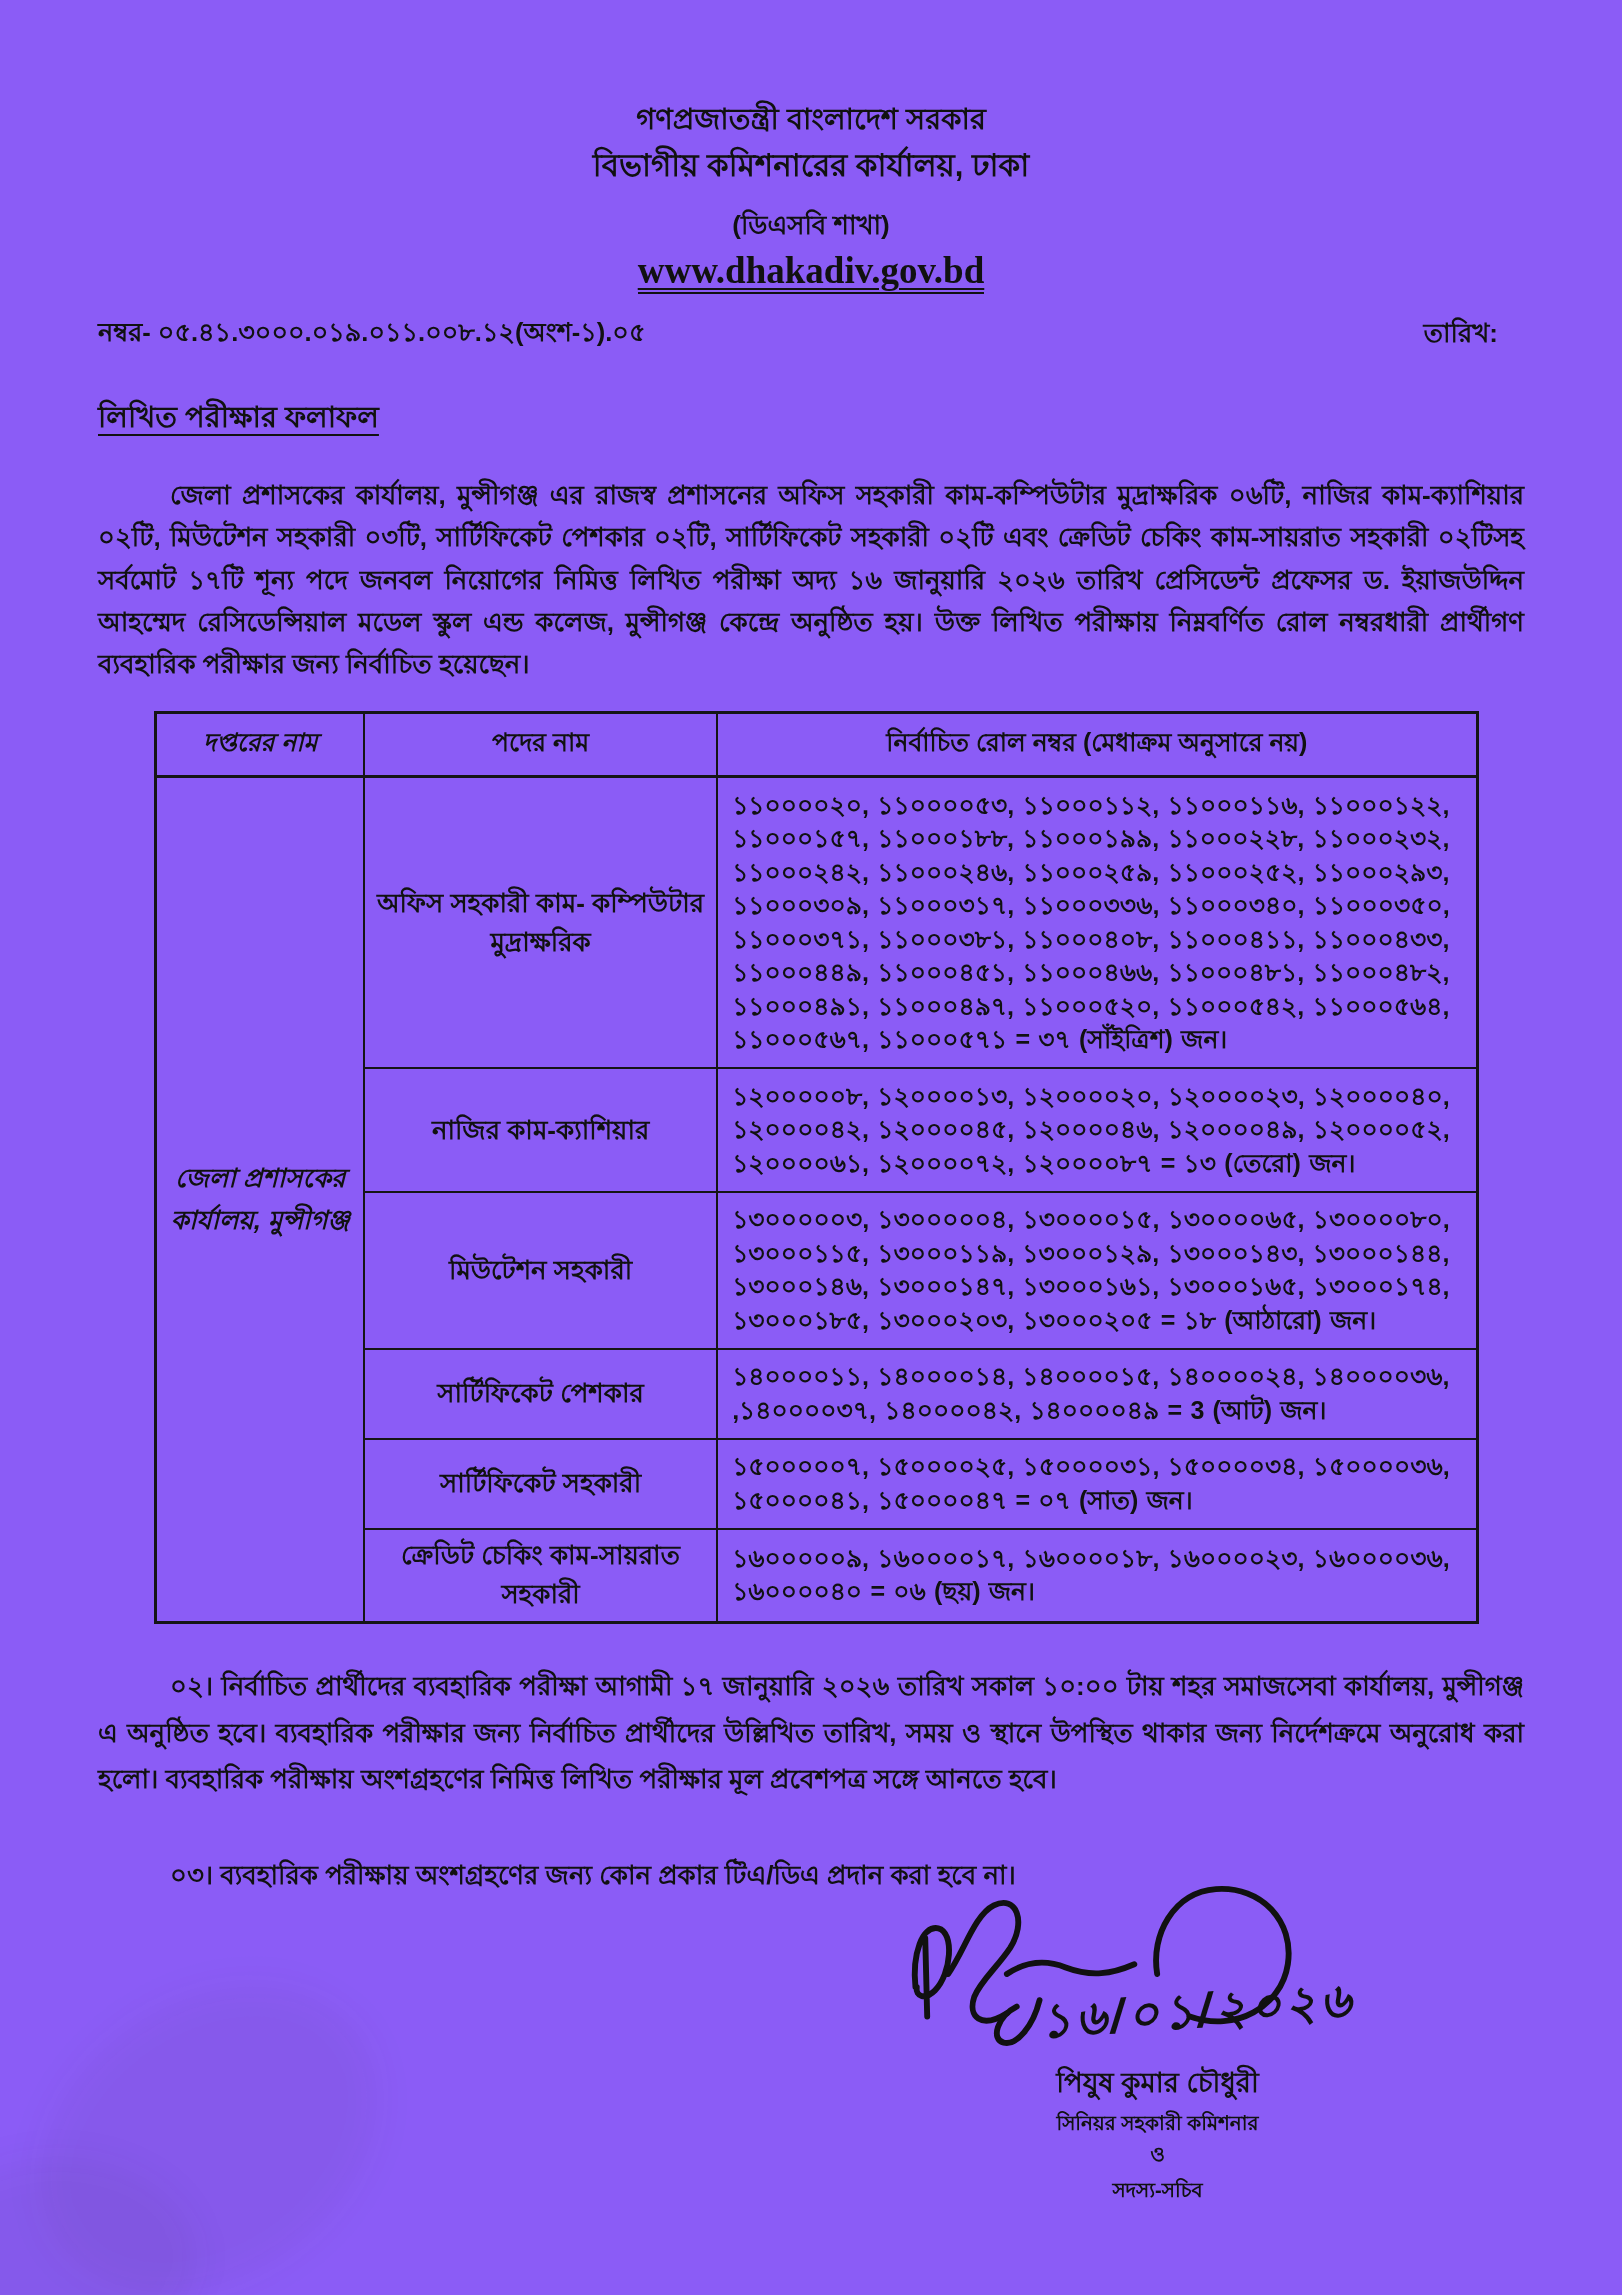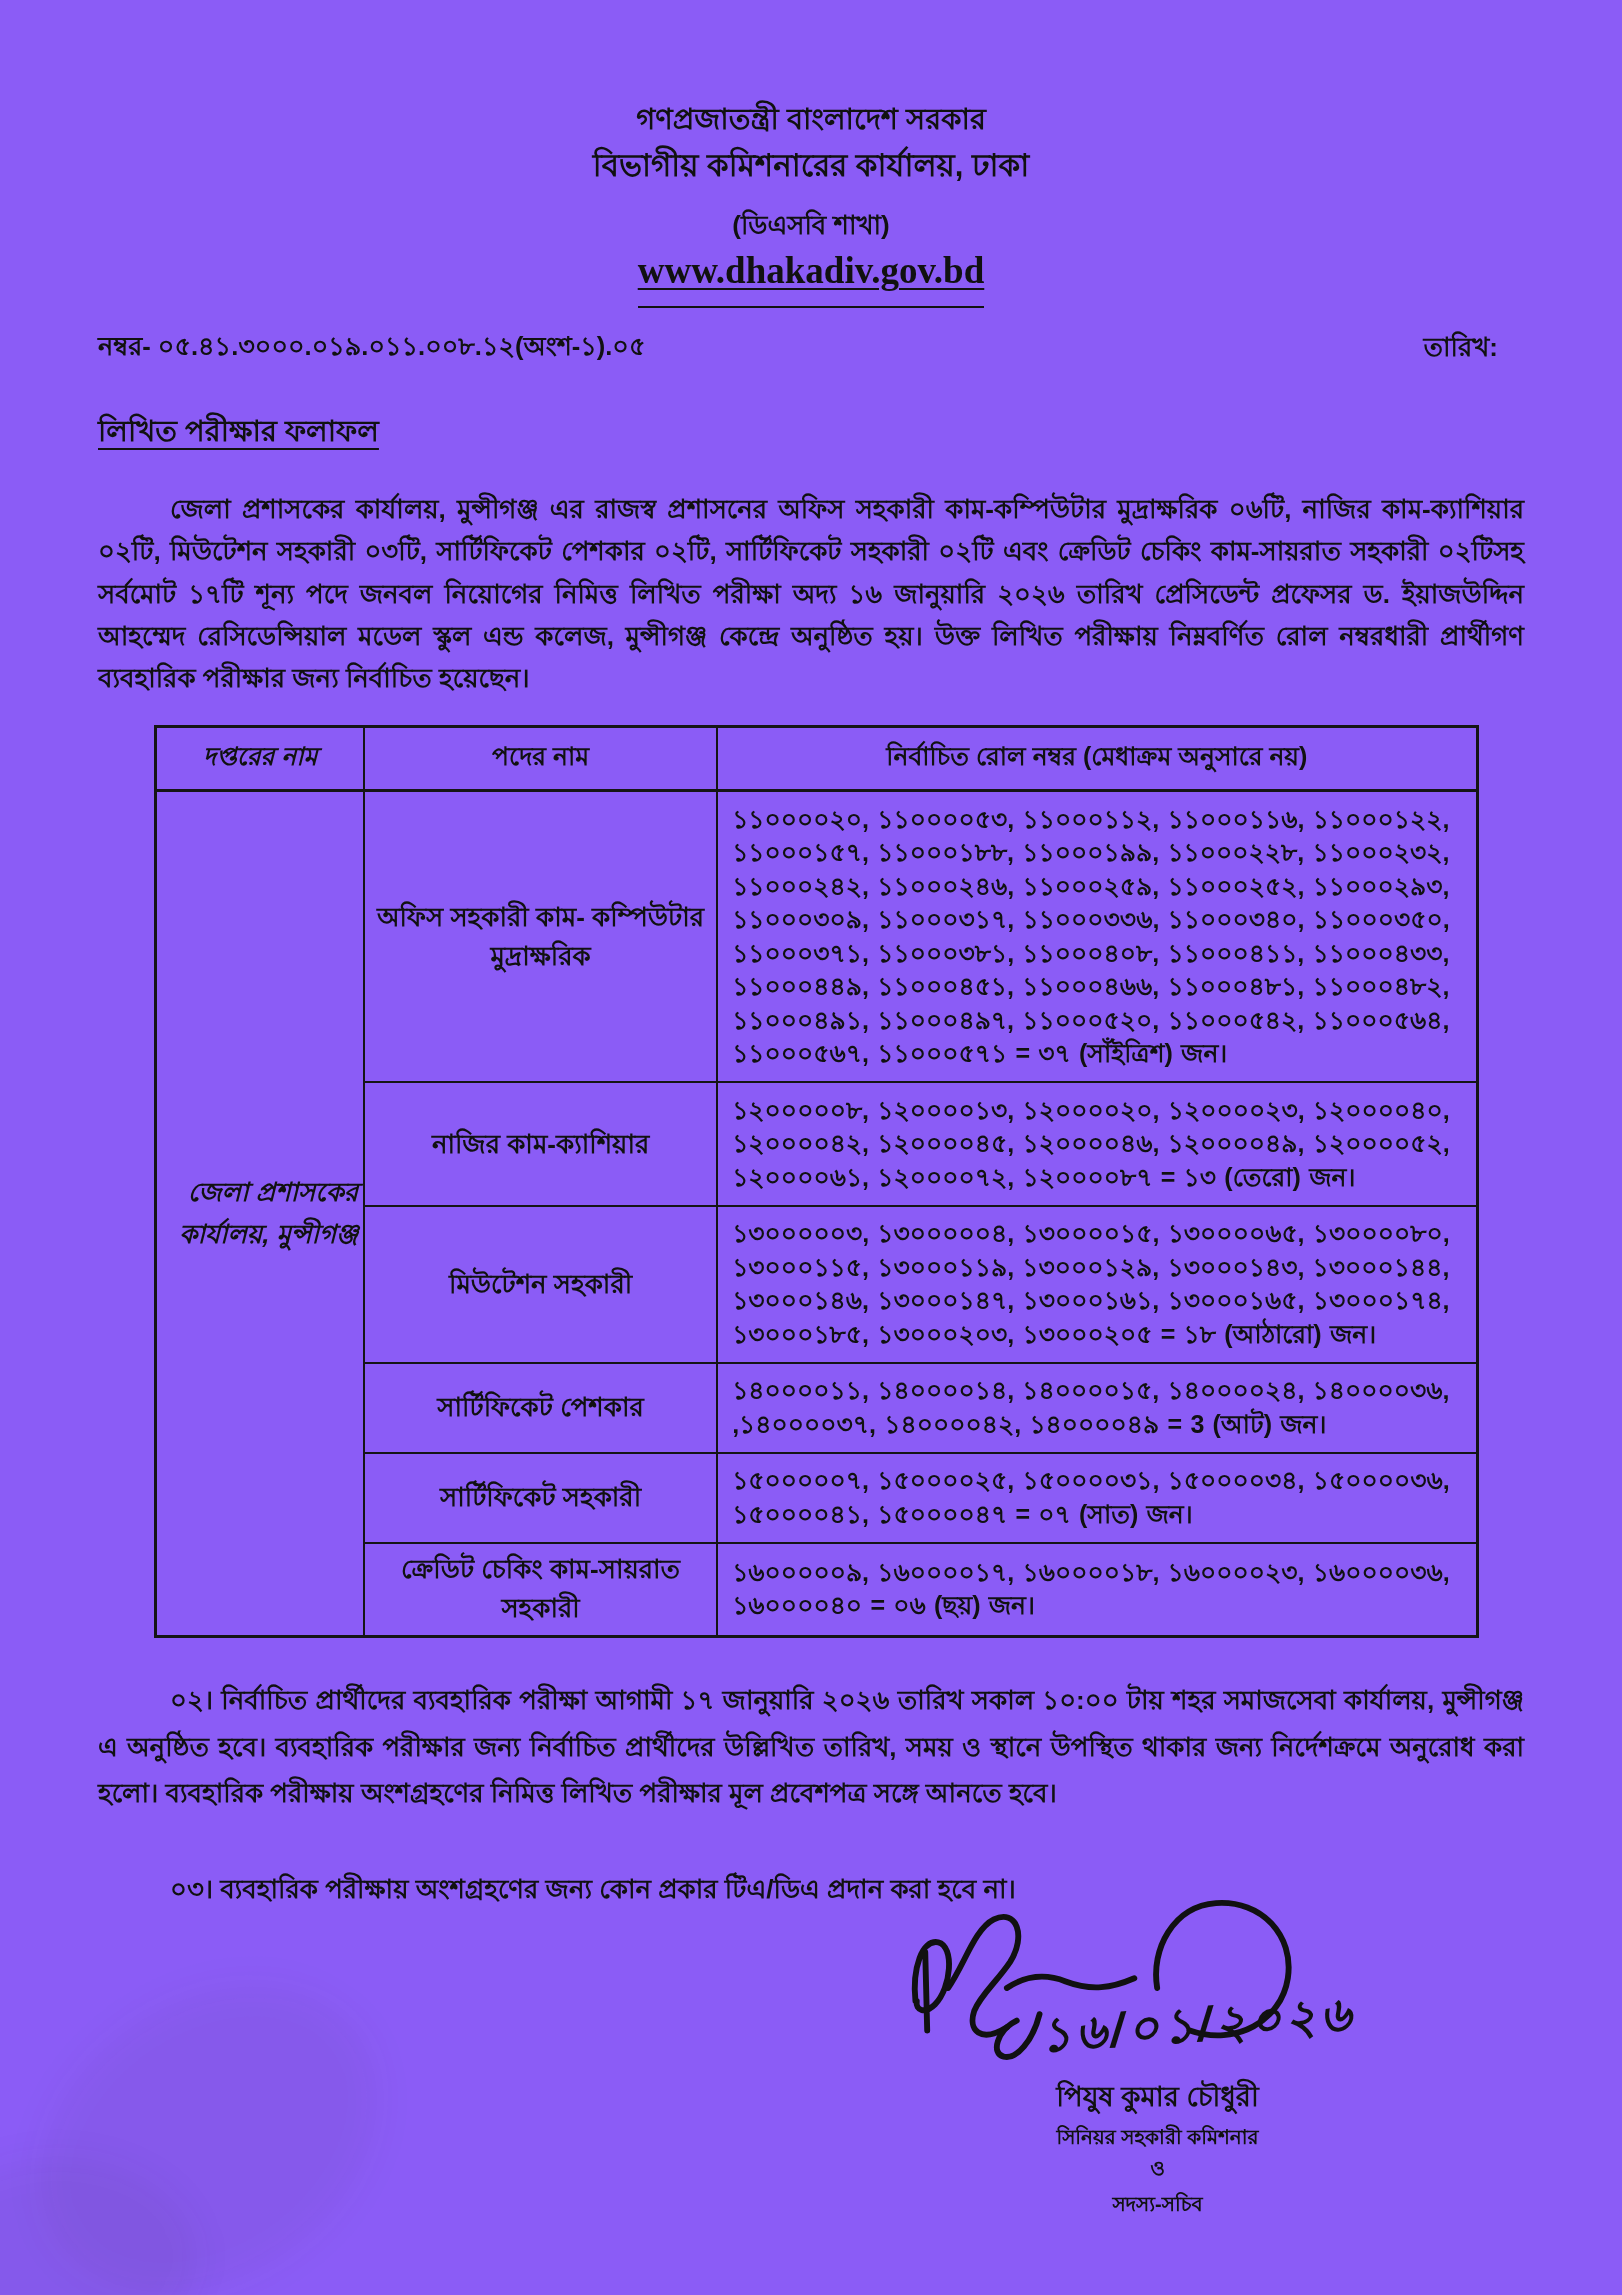--- a/index.html
+++ b/index.html
@@ -23,21 +23,21 @@
   
   .doc-header{text-align:center;line-height:1.45;}
   .doc-header .h1{font-size:29px;font-weight:700;}
   .doc-header .h2{font-size:31px;font-weight:700;margin-top:3.9px;}
   .doc-header .h3{font-size:26px;font-weight:700;margin-top:18px;}
   .doc-header .site{
     display:inline-block;margin-top:6.5px;
     font-family:"Liberation Serif","DejaVu Serif",serif;
     font-size:37px;font-weight:700;
     text-decoration:underline;text-decoration-thickness:2px;text-underline-offset:5.2px;
-    border-bottom:2.6px solid #111;padding-bottom:14px;line-height:1.1;
+    border-bottom:2.6px solid #111;padding-bottom:0;line-height:1.1;
   }
 
   
   .meta-row{display:flex;justify-content:space-between;align-items:flex-start;}
   .memo-no{font-size:25.5px;font-weight:600;padding-top:19.6px;}
   .date-block{display:flex;align-items:center;gap:17px;margin-right:26px;}
   .date-label{font-size:26px;font-weight:700;padding-top:19.6px;}
   .date-frac{display:inline-flex;flex-direction:column;align-items:center;font-size:25px;font-weight:600;}
   .date-frac .top{padding:0 39px 5.2px 39px;border-bottom:2.6px solid #111;}
   .date-frac .bottom{padding-top:5.2px;}
@@ -55,21 +55,21 @@
   .p02{margin-top:39px;text-indent:72px;line-height:1.8;}
   .p03{margin-top:51px;text-indent:72px;}
 
   
   table.result{border-collapse:collapse;margin:26px 0 0 56px;width:1325px;table-layout:fixed;}
   table.result th,table.result td{border:2px solid #151515;}
   table.result{border:3.3px solid #151515;}
   th.c1,td.c1{width:196px;font-style:italic;}
   th.c2,td.c2{width:340px;}
   table.result th{font-size:25px;font-weight:700;padding:9.2px 5.2px;text-align:center;border-bottom-width:3.3px;}
-  td.dept{font-size:26px;font-weight:600;text-align:right;vertical-align:middle;line-height:1.6;padding:5.2px;}
+  td.dept{font-size:26px;font-weight:600;text-align:center;vertical-align:middle;line-height:1.6;padding:5.2px;}
   td.pos{font-size:26px;font-weight:600;text-align:center;vertical-align:middle;line-height:1.5;padding:6.5px 10.5px;}
   td.rolls{font-size:25px;font-weight:600;line-height:1.34;padding:10.5px 6.5px 10.5px 14.4px;text-align:left;word-spacing:1.3px;}
 
   
   .sig-wrap{display:flex;justify-content:flex-end;margin-top:-46px;}
   .sig-block{width:641px;text-align:center;margin-right:46px;}
   .scribble{position:relative;height:196px;}
   .scribble svg{position:absolute;left:39px;top:0;}
   .hand-date{
     position:absolute;left:203px;top:98px;

